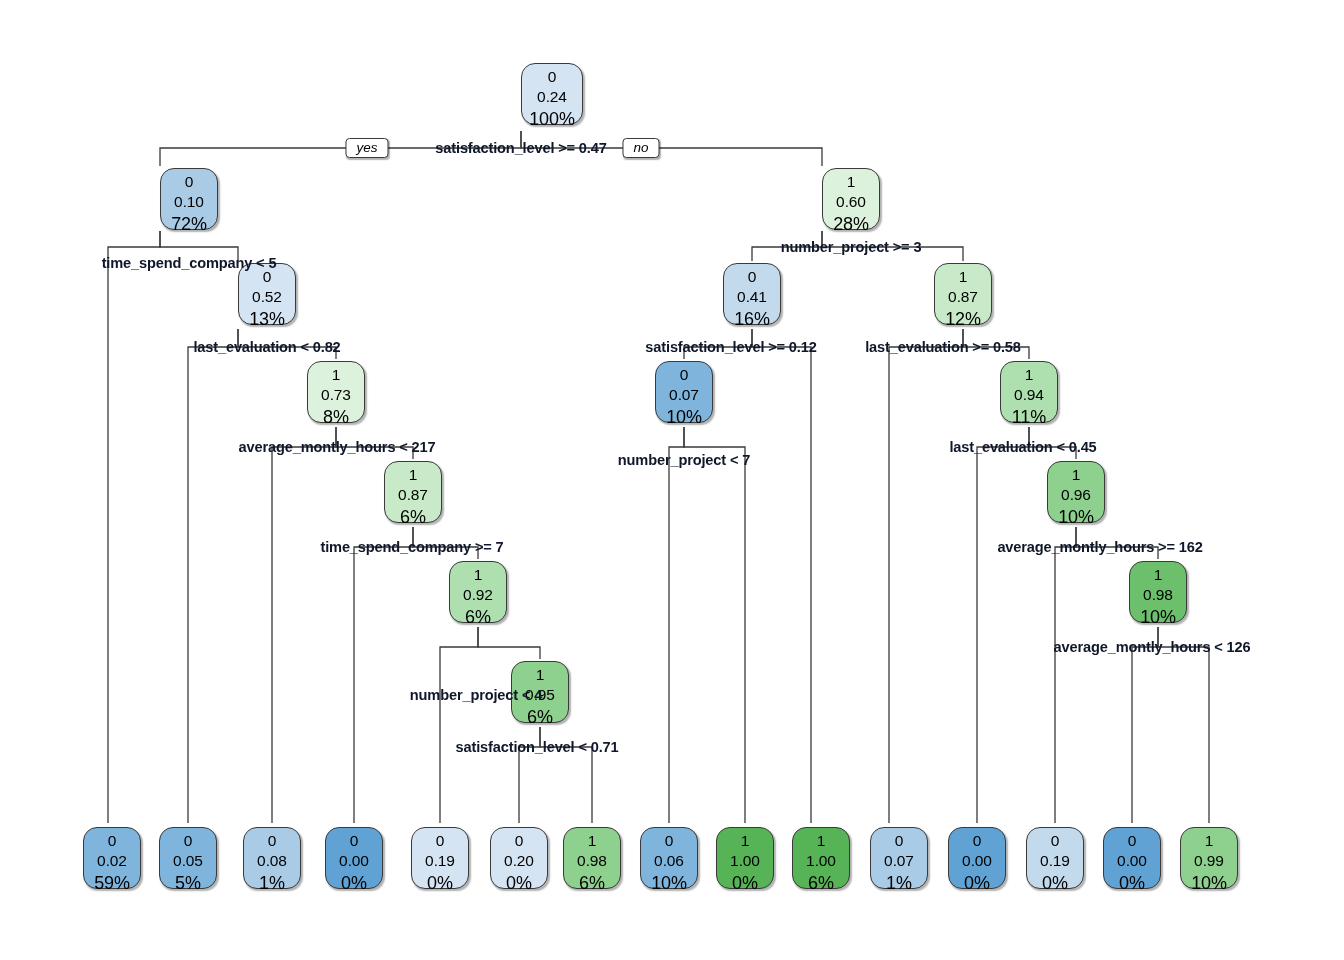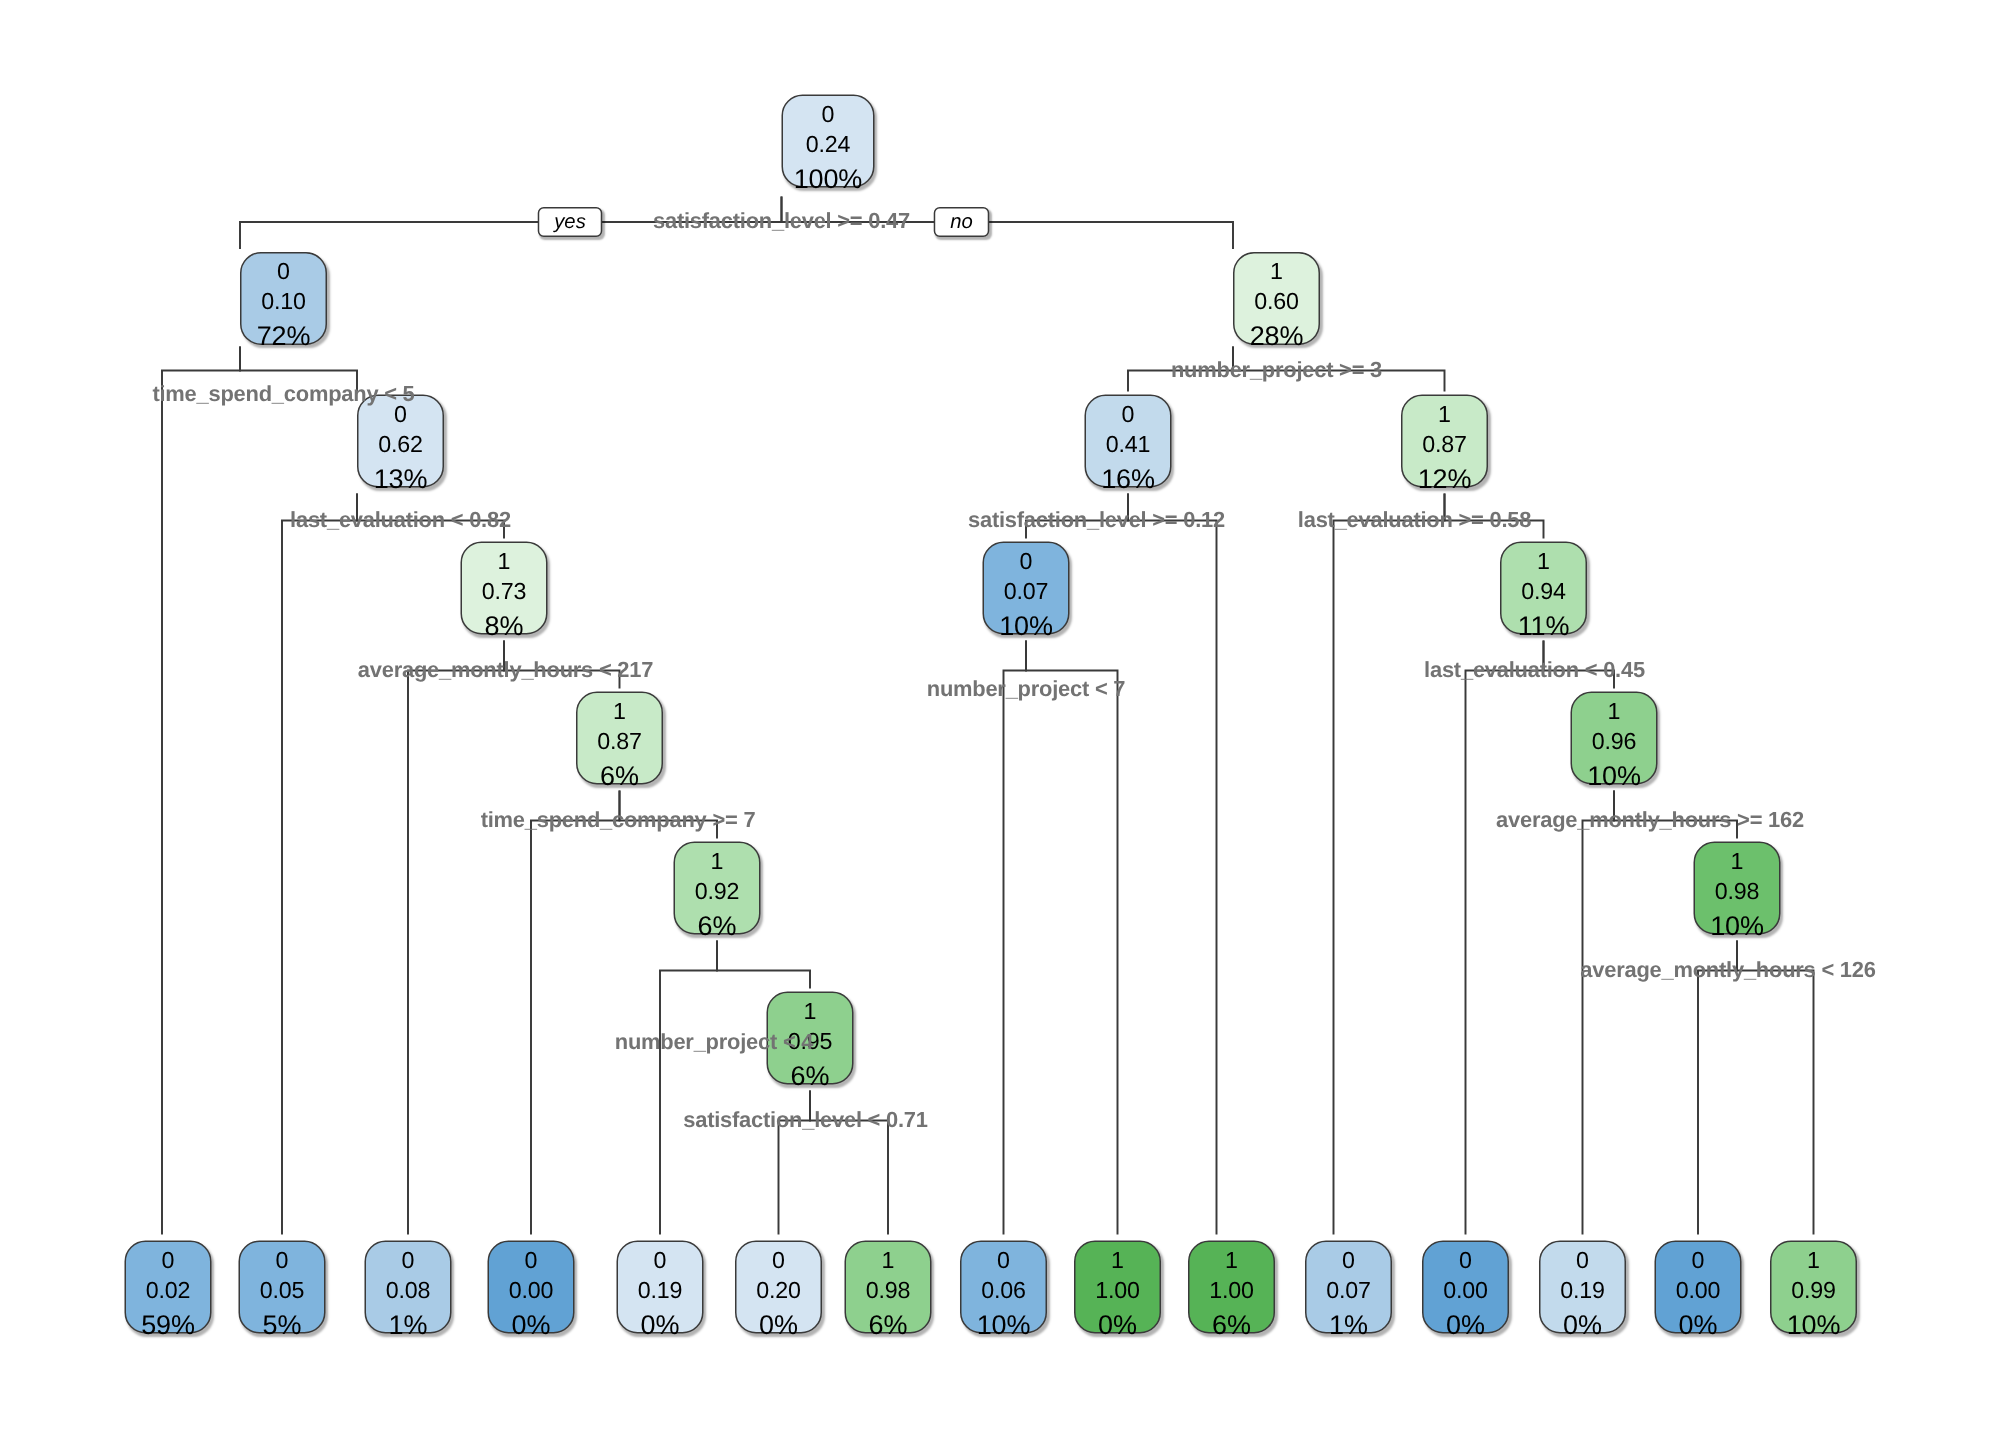--- a/index.html
+++ b/index.html
@@ -42,21 +42,21 @@
   .node .ln { display: block; white-space: nowrap; }
   .node .cls  { font-size: 15.5px; }
   .node .prob { font-size: 15.5px; }
   .node .pct  { font-size: 18px; }
 
   
   .split {
     position: absolute;
     font-size: 14.6px;
     font-weight: bold;
-    color: #737373;
+    color: #0f172a;
     white-space: nowrap;
     transform: translateX(-50%);
     letter-spacing: -0.15px;
   }
   
   .pill {
     position: absolute;
     font-size: 13.5px;
     font-style: italic;
     color: #000000;
@@ -114,21 +114,21 @@
         <span class="ln prob">0.10</span>
         <span class="ln pct">72%</span>
       </div>
       <div class="node" style="left: 822px; top: 168px; width: 58px; height: 62px; background: rgb(221, 242, 221);">
         <span class="ln cls">1</span>
         <span class="ln prob">0.60</span>
         <span class="ln pct">28%</span>
       </div>
       <div class="node" style="left: 238px; top: 263px; width: 58px; height: 62px; background: rgb(212, 228, 242);">
         <span class="ln cls">0</span>
-        <span class="ln prob">0.62</span>
+        <span class="ln prob">0.52</span>
         <span class="ln pct">13%</span>
       </div>
       <div class="node" style="left: 723px; top: 263px; width: 58px; height: 62px; background: rgb(194, 218, 236);">
         <span class="ln cls">0</span>
         <span class="ln prob">0.41</span>
         <span class="ln pct">16%</span>
       </div>
       <div class="node" style="left: 934px; top: 263px; width: 58px; height: 62px; background: rgb(200, 234, 200);">
         <span class="ln cls">1</span>
         <span class="ln prob">0.87</span>
@@ -260,16 +260,16 @@
       <div class="split" style="left: 337px; top: 439px;">average_montly_hours &lt; 217</div>
       <div class="split" style="left: 684px; top: 439px; margin-top: 13px;">number_project &lt; 7</div>
       <div class="split" style="left: 1023px; top: 439px;">last_evaluation &lt; 0.45</div>
       <div class="split" style="left: 412px; top: 539px;">time_spend_company &gt;= 7</div>
       <div class="split" style="left: 1100px; top: 539px;">average_montly_hours &gt;= 162</div>
       <div class="split" style="left: 476px; top: 639px; margin-top: 48px;">number_project &lt; 4</div>
       <div class="split" style="left: 1152px; top: 639px;">average_montly_hours &lt; 126</div>
       <div class="split" style="left: 537px; top: 739px;">satisfaction_level &lt; 0.71</div>
     </div>
   <div id="pills-layer">
-      <div class="pill" style="left: 380px; top: 148px; text-align: right;">yes</div>
+      <div class="pill" style="left: 367px; top: 148px; text-align: right;">yes</div>
       <div class="pill" style="left: 641px; top: 148px;">no</div>
     </div>
 </div>
 
 </body></html>

